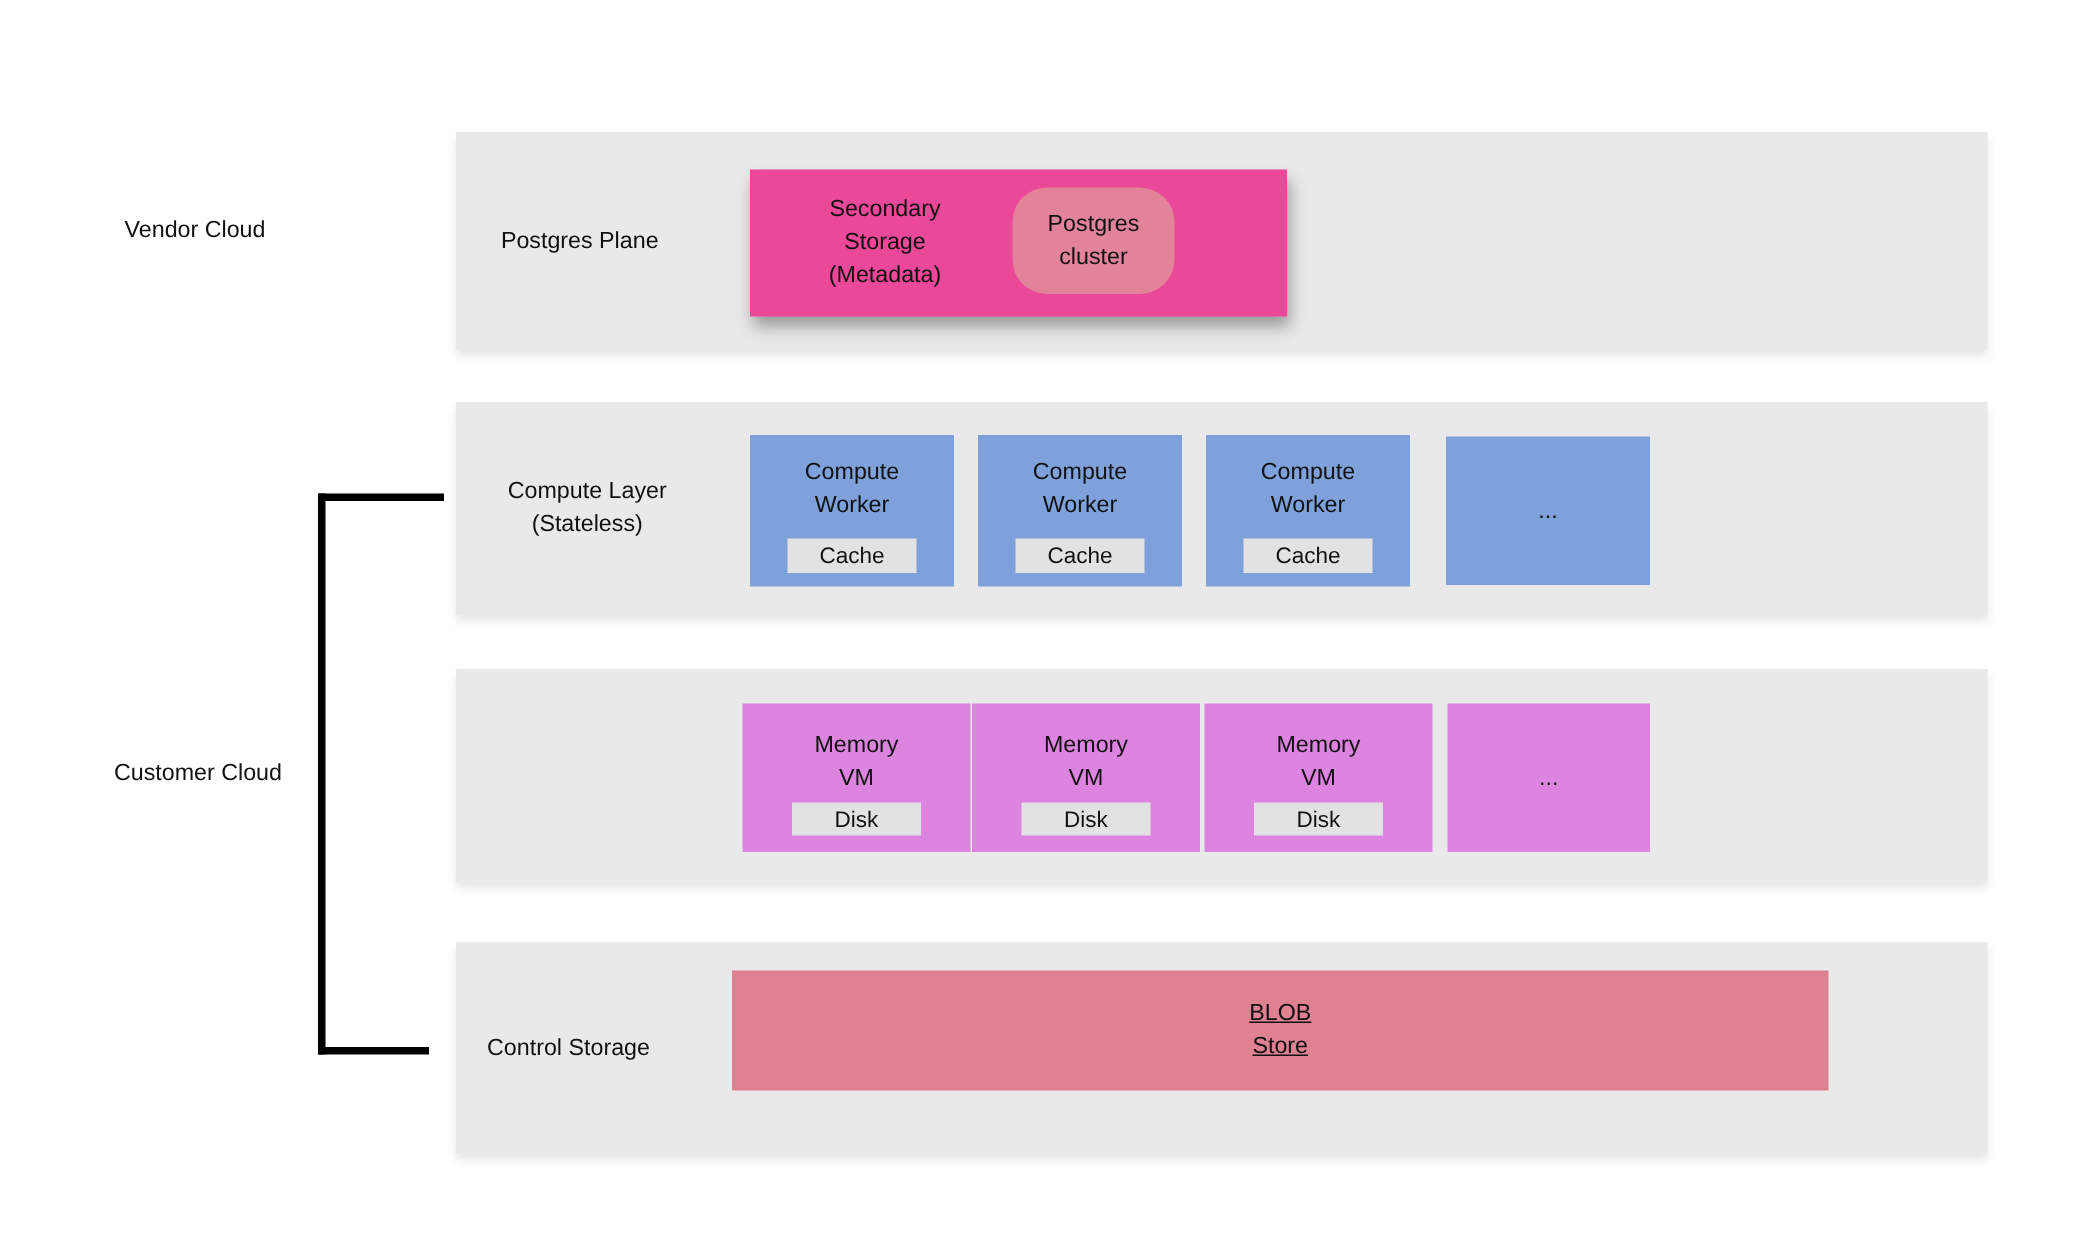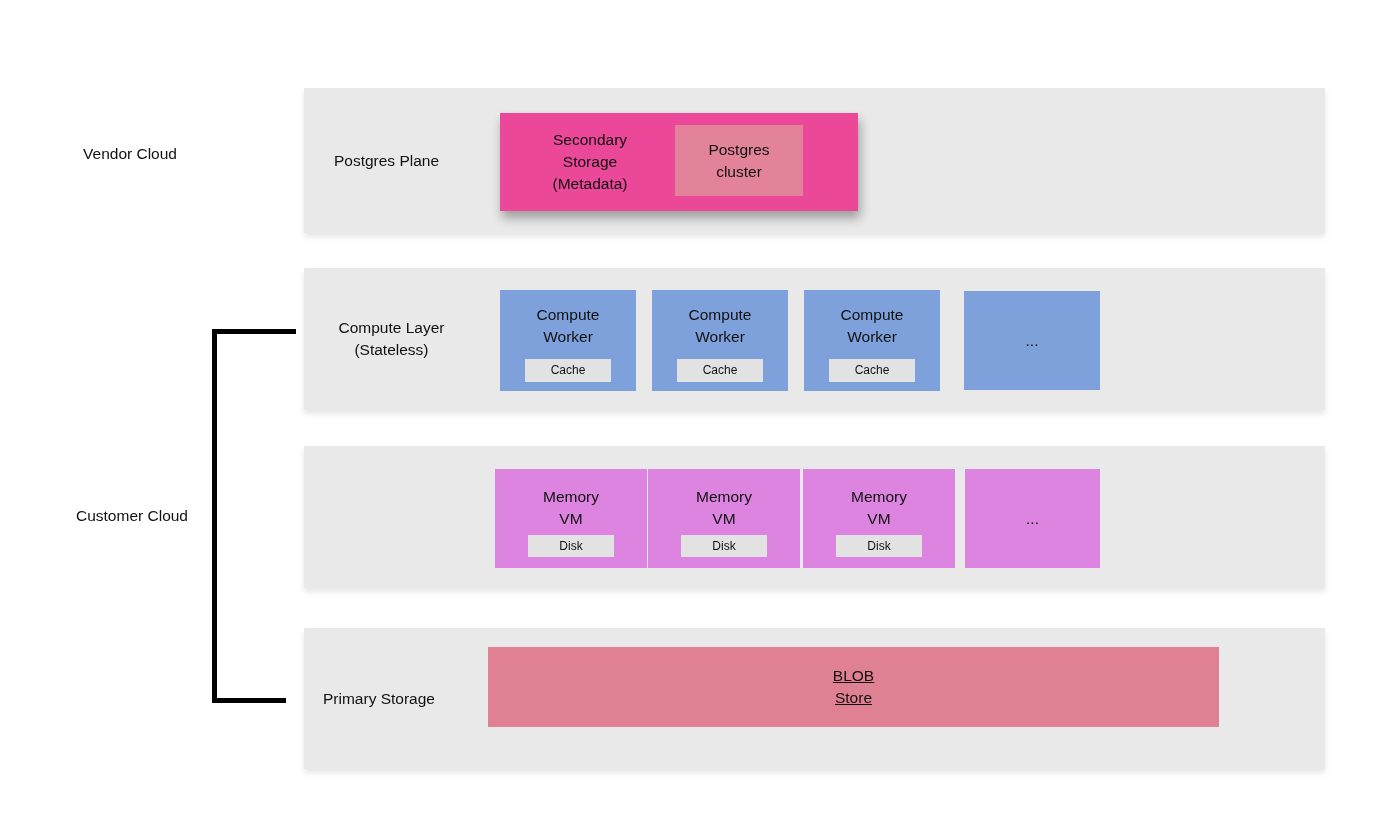--- a/index.html
+++ b/index.html
@@ -61,21 +61,21 @@
   .service-box {
     background:#d9d9d9;
     box-shadow:2px 7px 10px rgba(0,0,0,0.33);
   }
   .box-secondary { left:500px; top:113px; width:358px; height:98px; justify-content:flex-start; }
   .secondary-text {
     width:180px; height:100%;
     display:flex; align-items:center; justify-content:center;
     text-align:center;
   }
-  .box-postgres { left:675px; top:125px; width:128px; height:71px; background:#e2839a; }
+  .box-postgres { left:675px; top:125px; width:108px; height:71px; background:#e2839a;border-radius:23px; }
   .box-other    { left:878px; top:113px; width:358px; height:99px; }
 
   .unit-box {
     position:absolute;
     display:flex;
     flex-direction:column;
     align-items:center;
     text-align:center;
   }
   .compute-box { background:#7ea1db; top:290px; width:136px; height:101px; padding-top:14px; }
@@ -95,21 +95,21 @@
   .ellipsis-memory  { left:965px; top:469px; width:135px; height:99px; background:#dc84e0; }
 
   .chip {
     position:absolute;
     left:50%;
     transform:translateX(-50%);
     width:86px;
     height:23px;
     background:#e2e2e2;
     display:flex; align-items:center; justify-content:center;
-    font-size:12px;
+    font-size:15px;
     line-height:23px;
   }
   .chip-cache { bottom:9px; }
   .chip-disk  { bottom:11px; height:22px; }
 
   .box-blob { left:488px; top:647px; width:731px; height:80px; background:#df8093;text-decoration:underline; }
 
   
   .bracket-seg { position:absolute; background:#000000; }
   .bracket-vert       { left:212px; top:329px; width:5px;  height:374px; }
@@ -131,21 +131,21 @@
 
   <div>
     <div class="bracket-seg bracket-vert" style="background-color: rgb(0, 0, 0);"></div>
     <div class="bracket-seg bracket-arm-top" style="background-color: rgb(0, 0, 0);"></div>
     <div class="bracket-seg bracket-arm-bottom" style="background-color: rgb(0, 0, 0);"></div>
   </div>
 
   <div class="row-label row-label-control pre">Postgres Plane</div>
   <div class="row-label row-label-compute pre">Compute Layer
 (Stateless)</div>
-  <div class="row-label row-label-primary pre">Primary Storage</div>
+  <div class="row-label row-label-primary pre">Control Storage</div>
 
   <div class="box service-box box-secondary" style="background-color: #ec4899;">
     <div class="secondary-text pre">Secondary
 Storage
 (Metadata)</div>
   </div>
   <div class="box box-postgres pre" style="background-color: rgb(226, 131, 154);">Postgres
 cluster</div>
 
   <div class="unit-box compute-box compute-1" style="background-color: rgb(126, 161, 219);">

